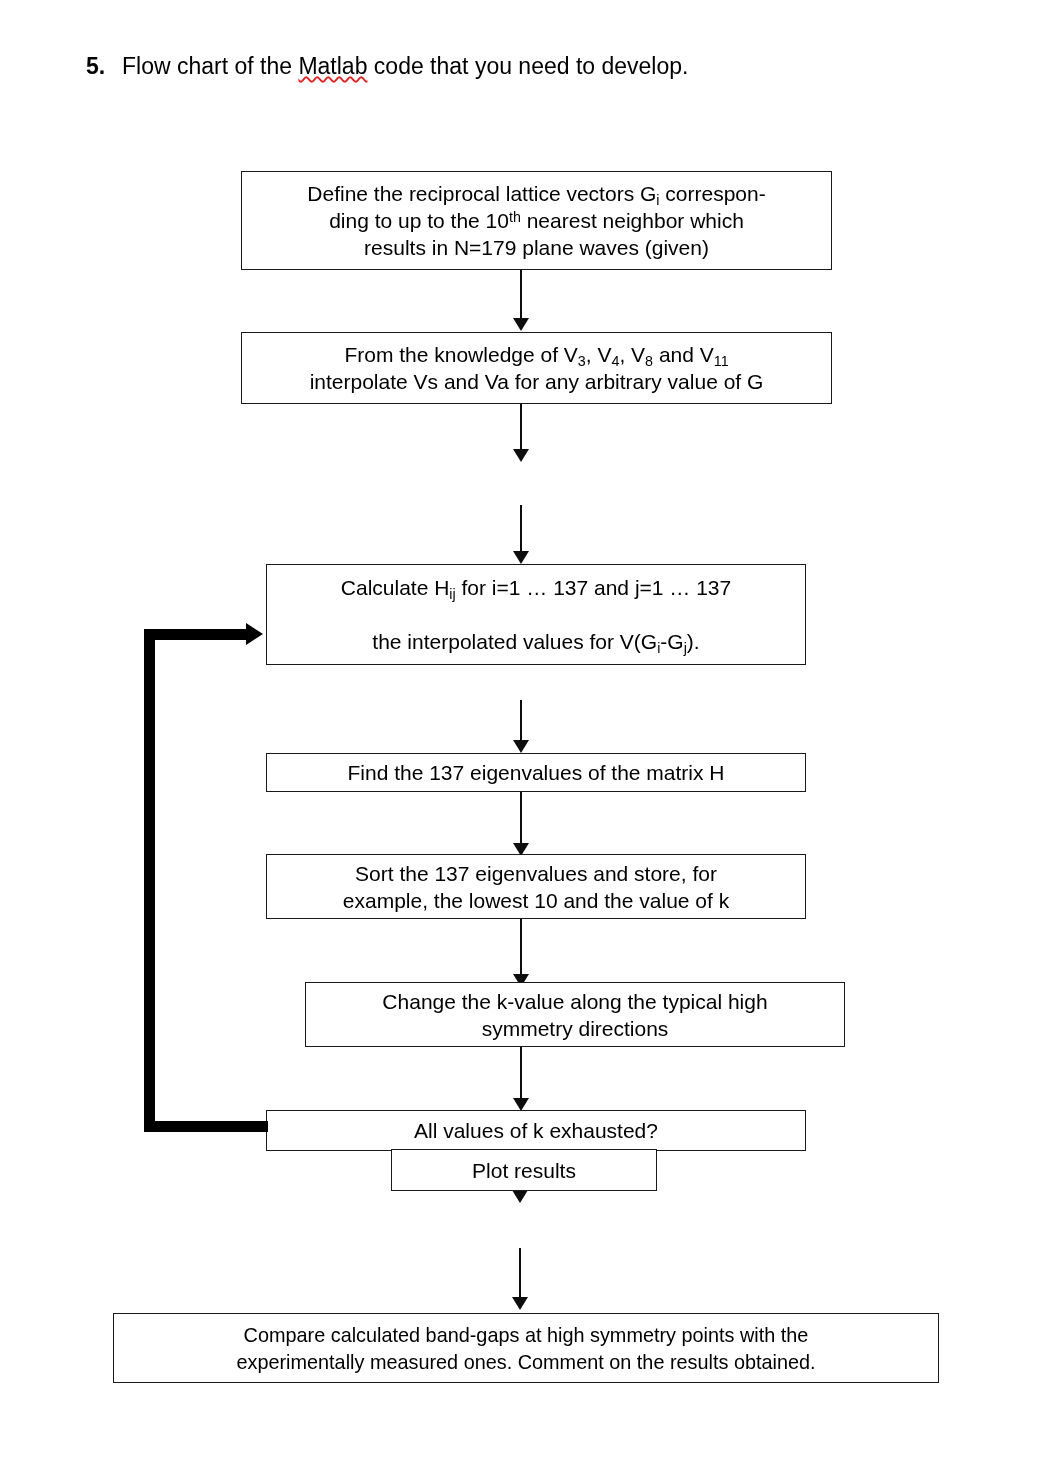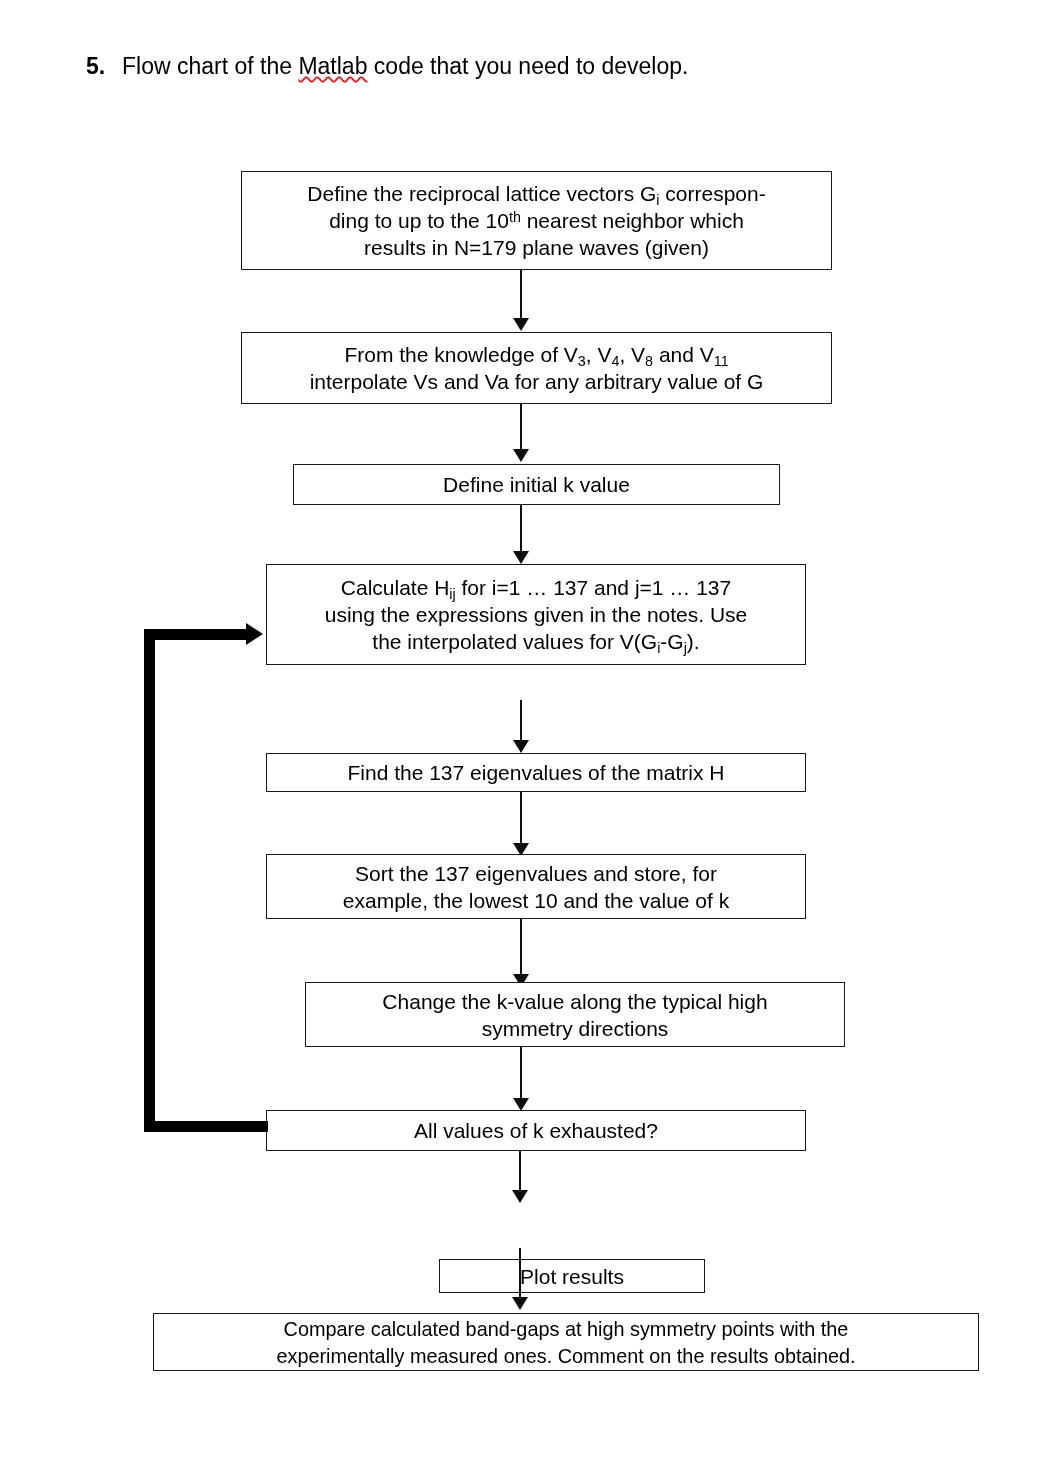--- a/index.html
+++ b/index.html
@@ -122,31 +122,28 @@
   <div class="fbox" style="left:241px; top:332px; width:591px; height:72px;">
     <span class="txt">
       <span>From the knowledge of V</span><sub>3</sub><span>, V</span><sub>4</sub><span>, V</span><sub>8</sub><span> and V</span><sub>11</sub><br>
       <span>interpolate Vs and Va for any arbitrary value of G</span>
     </span>
   </div>
 
   <div class="conn" style="left:520px; top:404px; height:46px;"></div>
   <div class="arrowhead" style="left:513px; top:449px;"></div>
 
-  <div class="fbox" style="left:293px; top:464px; width:487px; height:41px;">
-    <span class="txt">Define initial k value</span>
-  </div>
 
   <div class="conn" style="left:520px; top:505px; height:49px;"></div>
   <div class="arrowhead" style="left:513px; top:551px;"></div>
 
   <div class="fbox" style="left:266px; top:564px; width:540px; height:101px;">
     <span class="txt">
       <span>Calculate H</span><sub>ij</sub><span> for i=1 … 137 and j=1 … 137</span><br>
-      <span>using the expressions given in the notes. Use</span><br>
+      <br>
       <span>the interpolated values for V(G</span><sub>i</sub><span>-G</span><sub>j</sub><span>).</span>
     </span>
   </div>
 
   <div class="conn" style="left:520px; top:700px; height:43px;"></div>
   <div class="arrowhead" style="left:513px; top:740px;"></div>
 
   <div class="fbox" style="left:266px; top:753px; width:540px; height:39px;">
     <span class="txt">Find the 137 eigenvalues of the matrix H</span>
   </div>
@@ -179,27 +176,27 @@
   </div>
 
   <div class="loop-seg" style="left:144px; top:1121px; width:124px; height:11px;"></div>
   <div class="loop-seg" style="left:144px; top:629px; width:11px; height:503px;"></div>
   <div class="loop-seg" style="left:144px; top:629px; width:104px; height:11px;"></div>
   <div class="loop-arrowhead" style="left:246px; top:623px;"></div>
 
   <div class="conn" style="left:519px; top:1151px; height:42px;"></div>
   <div class="arrowhead" style="left:512px; top:1190px;"></div>
 
-  <div class="fbox" style="left:391px; top:1259px; width:266px; height:34px;margin-left:48px;">
+  <div class="fbox" style="left:391px; top:1149px; width:266px; height:42px;">
     <span class="txt">Plot results</span>
   </div>
 
   <div class="conn" style="left:519px; top:1248px; height:52px;"></div>
   <div class="arrowhead" style="left:512px; top:1297px;"></div>
 
-  <div class="fbox" style="left:113px; top:1313px; width:826px; height:58px;margin-left:40px;">
+  <div class="fbox" style="left:113px; top:1313px; width:826px; height:70px;">
     <span class="txt condensed">
       <span>Compare calculated band-gaps at high symmetry points with the</span><br>
       <span>experimentally measured ones. Comment on the results obtained.</span>
     </span>
   </div>
 
 </div>
 
 </body></html>

